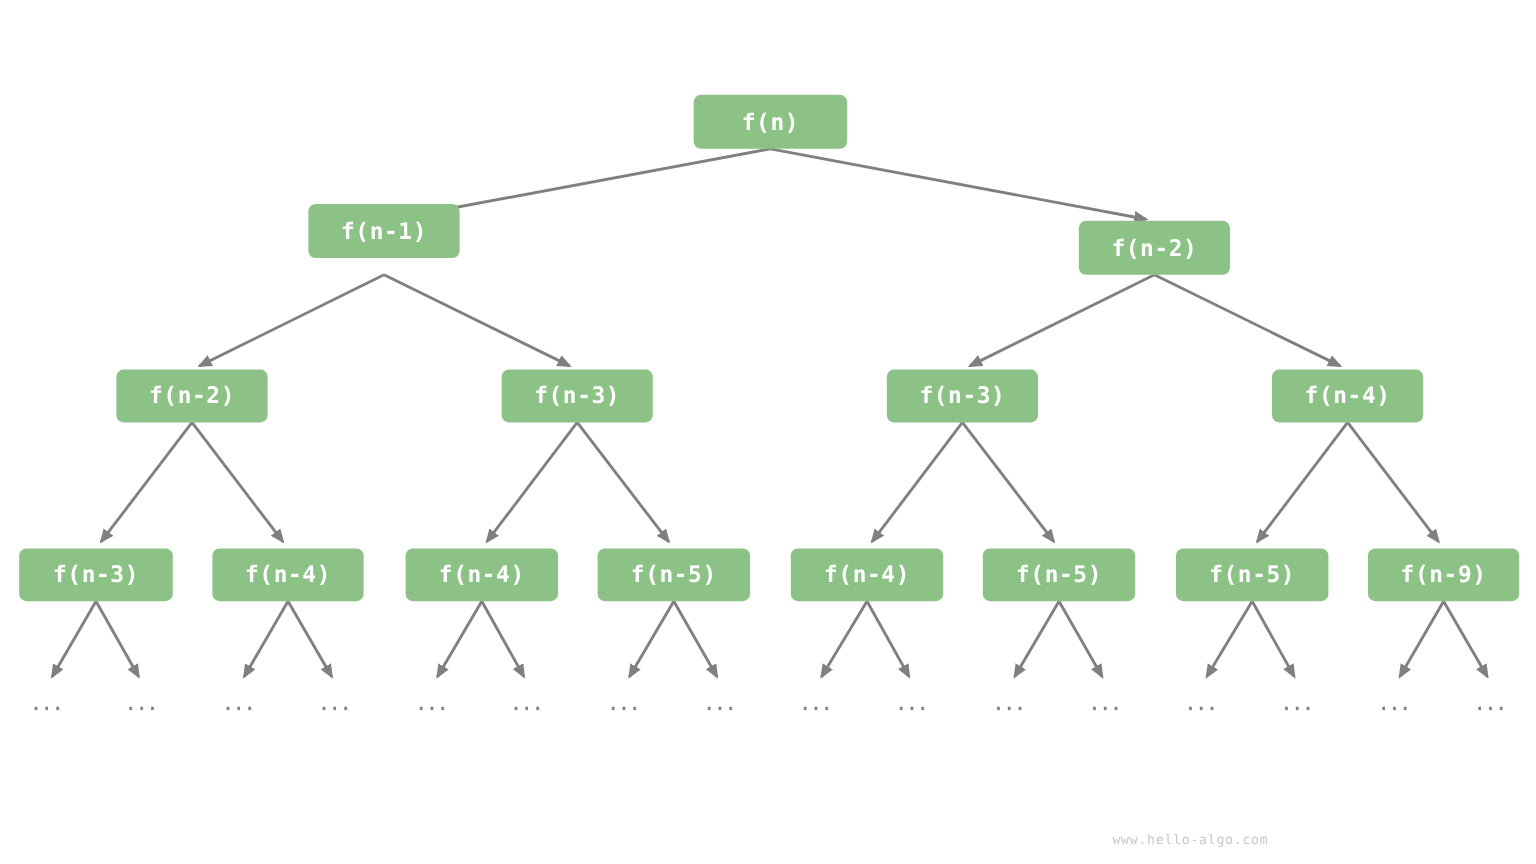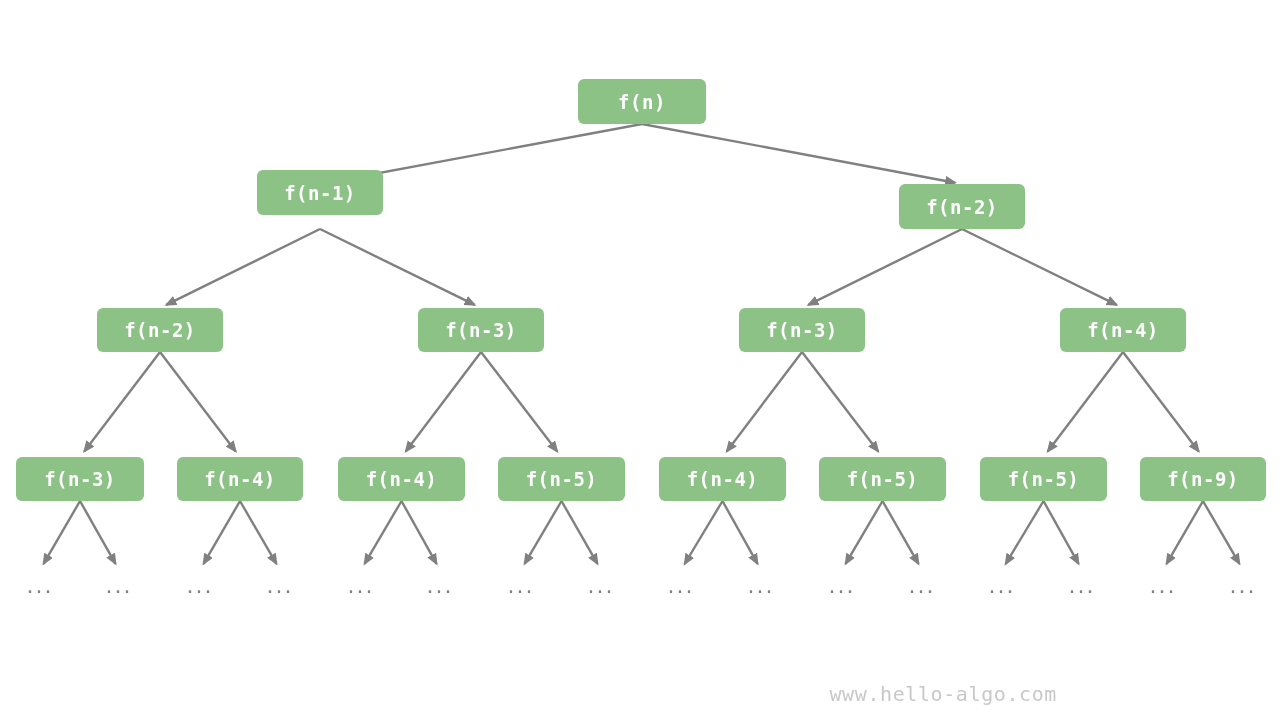--- a/index.html
+++ b/index.html
@@ -56,21 +56,21 @@
     align-items: center;
     justify-content: center;
     white-space: nowrap;
   }
   .watermark {
     position: absolute;
     right: 16px;
     bottom: 14px;
     color: #c8c8c8;
     font-family: "DejaVu Sans Mono", monospace;
-    font-size: 20px;
+    font-size: 11px;
     letter-spacing: 0.6px;
     white-space: nowrap;
   }
 </style>
 </head>
 <body>
 
 <div id="canvas">
 
   <svg class="edge-layer" id="edge-layer" viewBox="0 0 1280 720" width="1280" height="720" xmlns="http://www.w3.org/2000/svg">

